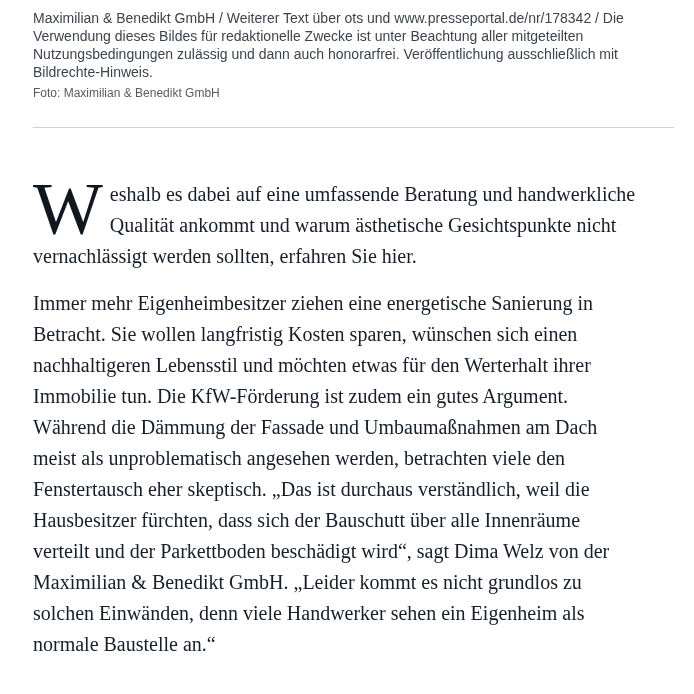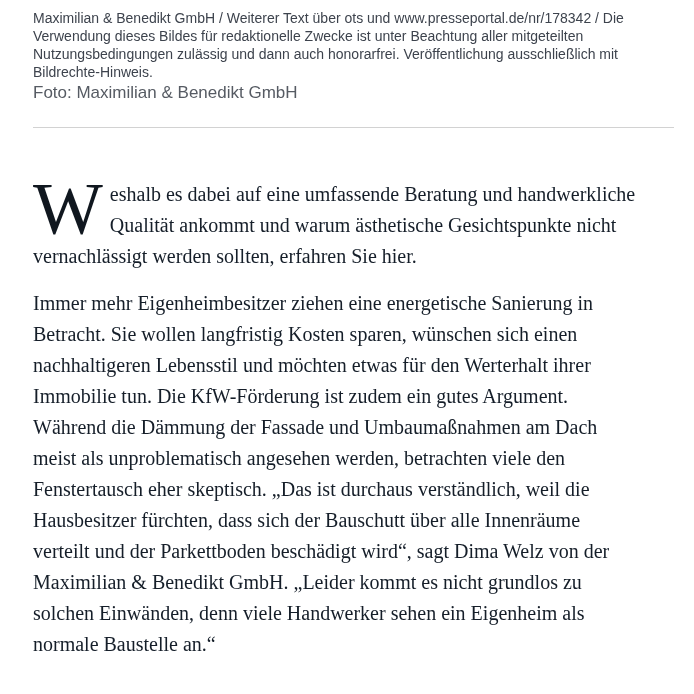--- a/index.html
+++ b/index.html
@@ -19,21 +19,21 @@
   .image-caption {
     font-family: "Liberation Sans", sans-serif;
     font-size: 14px;
     line-height: 18px;
     color: #3d434d;
     white-space: pre;
   }
   .photo-credit {
     margin-top: 5px;
     font-family: "Liberation Sans", sans-serif;
-    font-size: 17px;
+    font-size: 12px;
     line-height: 14px;
     color: #565b63;
     white-space: pre;
   }
   .divider {
     border: none;
     border-top: 1px solid #d2d2d2;
     margin: 27px 0 0 0;
     height: 0;
   }

